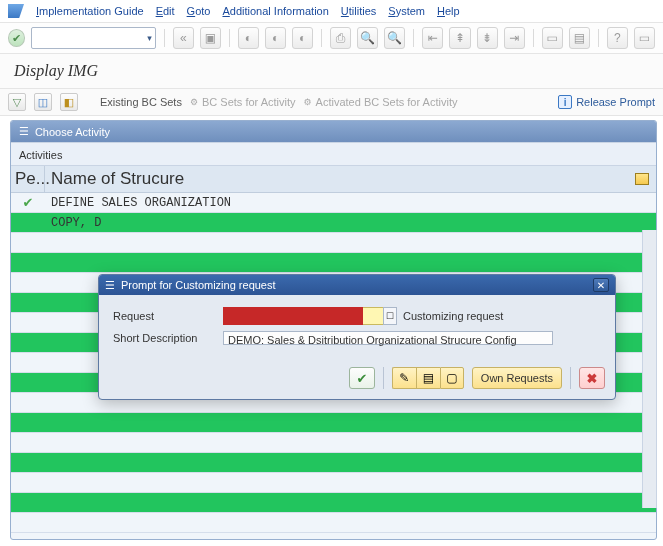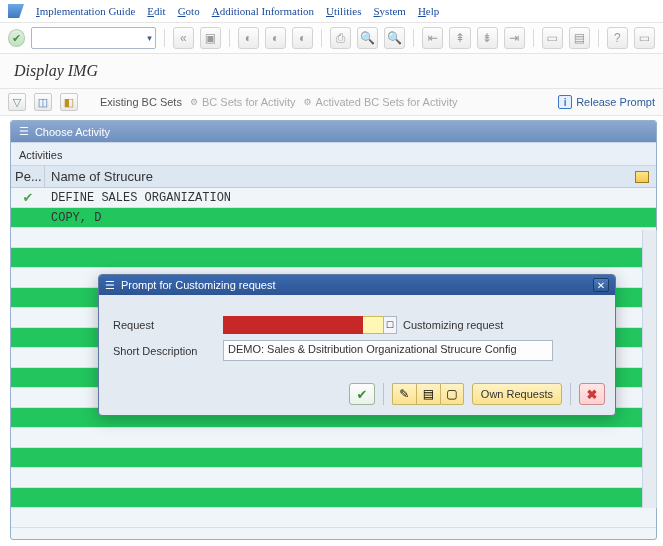--- a/index.html
+++ b/index.html
@@ -11,21 +11,20 @@
     height: 546px;
     overflow: hidden;
   }
   .menubar {
     display: flex;
     align-items: center;
     padding: 4px 8px;
     background: #fff;
     border-bottom: 1px solid #E5E5E5;
     gap: 12px;
-    font-family: Liberation Serif, serif;
   }
   .menubar .sap-logo {
     width: 16px; height: 14px;
     background: linear-gradient(#6FA8E6,#3B78C4);
     clip-path: polygon(0 0, 100% 0, 70% 100%, 0 100%);
   }
   .menu-item { color: #1A4A9C; cursor: default; }
   .menu-item span.uline { text-decoration: underline; }
   .toolbar {
     display: flex; align-items: center; padding: 4px 8px;
@@ -67,21 +66,21 @@
   }
   .choose-title{
     background:linear-gradient(#8CA9D1,#6F8FBD);color:#fff;padding:4px 8px;display:flex;align-items:center;gap:6px;font-size:11px;
   }
   .choose-title .pick{font-size:11px;}
   .grid-head{
     display:flex;align-items:center;border-top:1px solid #C9D4E4;padding:6px 8px 4px 8px;font-size:11px;color:#333;background:#EAF0F8;border-bottom:1px solid #C9D4E4;
   }
   .cols{
     display:flex;align-items:center;background:#DDE7F2;border-bottom:1px solid #C0CDDD;
-    font-size:13px;color:#333;
+    font-size:17px;color:#333;
   }
   .col-pe{width:34px;padding:3px 4px;border-right:1px solid #C0CDDD;}
   .col-name{flex:1;padding:3px 6px;}
   .col-tools{width:28px;height:20px;display:flex;align-items:center;justify-content:center;}
   .col-tools .box{width:14px;height:12px;border:1px solid #9C7E1F;background:linear-gradient(#FFE58A,#F5C94F);}
   
   .rows{height:360px;overflow:hidden;position:relative;}
   .row{display:flex;align-items:center;border-bottom:1px solid #D5DEEB;height:20px;}
   .row.alt{background:#22c55e;}
   .cell-pe{width:34px;display:flex;align-items:center;justify-content:center;}
@@ -93,28 +92,28 @@
   .dialog{
     position:absolute;left:98px;top:154px;width:518px;
     border:1px solid #5D79A3;border-radius:4px;box-shadow:0 4px 16px rgba(0,0,0,0.25);
     background:#E4EAF2;
   }
   .dlg-title{
     background:linear-gradient(#3B6AAE,#2C5494);color:#fff;padding:3px 6px;display:flex;align-items:center;gap:6px;font-size:11px;border-top-left-radius:3px;border-top-right-radius:3px;
   }
   .dlg-title .pick{font-size:11px;}
   .dlg-close{margin-left:auto;width:16px;height:14px;border:1px solid #1E3B66;background:linear-gradient(#4F7BBA,#2F5A98);color:#fff;display:flex;align-items:center;justify-content:center;font-size:10px;border-radius:2px;}
-  .dlg-body{padding:21px 14px 10px 14px;}
+  .dlg-body{padding:12px 14px 10px 14px;}
   .form-row{display:flex;align-items:center;margin-bottom:6px;font-size:11px;color:#333;}
   .form-lbl{width:110px;}
   .req-field{width:140px;height:18px;border:2px solid #C62828;background:linear-gradient(to bottom,#C62828 0 48%,#fff 48% 52%,#C62828 52% 100%);}
   .req-extra{width:20px;height:18px;background:#FFF7B3;border-top:1px solid #C9B95F;border-bottom:1px solid #C9B95F;}
   .req-search{width:14px;height:18px;border:1px solid #AAB7C9;background:#F4F6FA;display:flex;align-items:center;justify-content:center;font-size:9px;}
   .cust-lbl{margin-left:6px;}
-  .desc-field{width:330px;height:21px;border:1px solid #AAB7C9;background:#FDFDFD;padding:2px 4px;color:#333;}
+  .desc-field{width:330px;height:14px;border:1px solid #AAB7C9;background:#FDFDFD;padding:2px 4px;color:#333;}
   .dlg-foot{display:flex;align-items:center;justify-content:flex-end;gap:8px;padding:6px 10px 10px 10px;}
   .foot-sep{width:1px;height:22px;background:#B9C4D4;}
   .btn-ok{width:26px;height:22px;border:1px solid #9CB59C;border-radius:3px;background:linear-gradient(#FDFDFD,#E9F2E9);color:#3A8C3A;font-size:13px;display:flex;align-items:center;justify-content:center;}
   .btn-ic{width:24px;height:22px;border:1px solid #C7B265;border-radius:2px;background:linear-gradient(#FFF3C4,#FCE18D);display:flex;align-items:center;justify-content:center;font-size:12px;}
   .btn-own{height:22px;border:1px solid #C7B265;border-radius:3px;background:linear-gradient(#FFF3C4,#FCE18D);padding:0 8px;display:flex;align-items:center;color:#333;}
   .btn-cancel{width:26px;height:22px;border:1px solid #CC8A8A;border-radius:3px;background:linear-gradient(#FFE6E6,#FFCFCF);color:#CC3A3A;font-size:13px;display:flex;align-items:center;justify-content:center;font-weight:bold;}
   .btn-group{display:flex;}
   .btn-group .btn-ic:first-child{border-top-right-radius:0;border-bottom-right-radius:0;border-right:none;}
   .btn-group .btn-ic:nth-child(2){border-radius:0;border-right:none;}
   .btn-group .btn-ic:last-child{border-top-left-radius:0;border-bottom-left-radius:0;}

